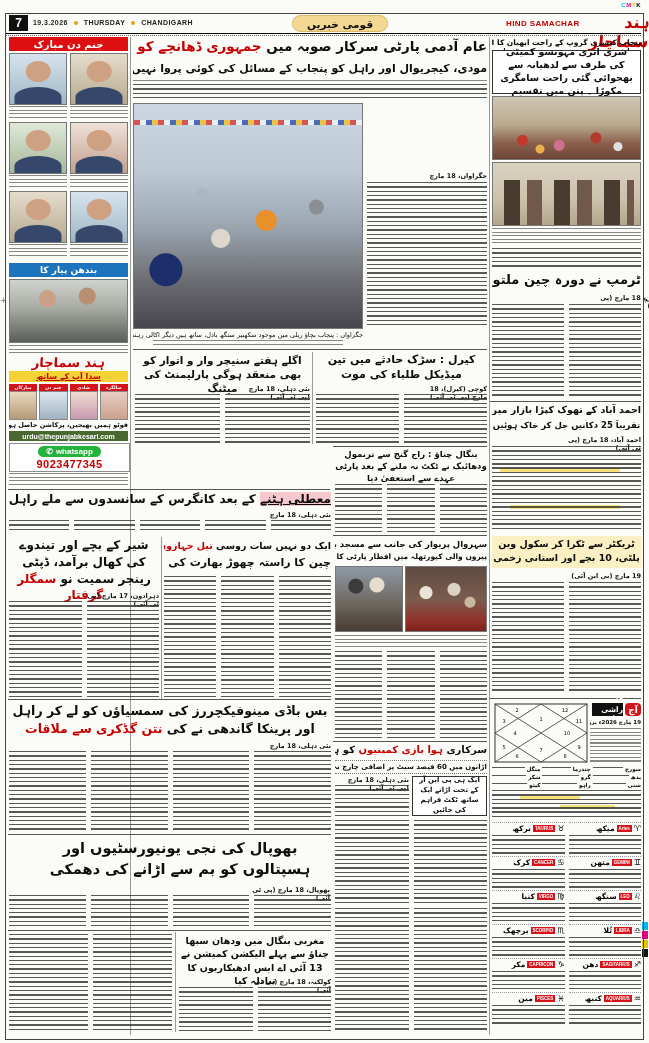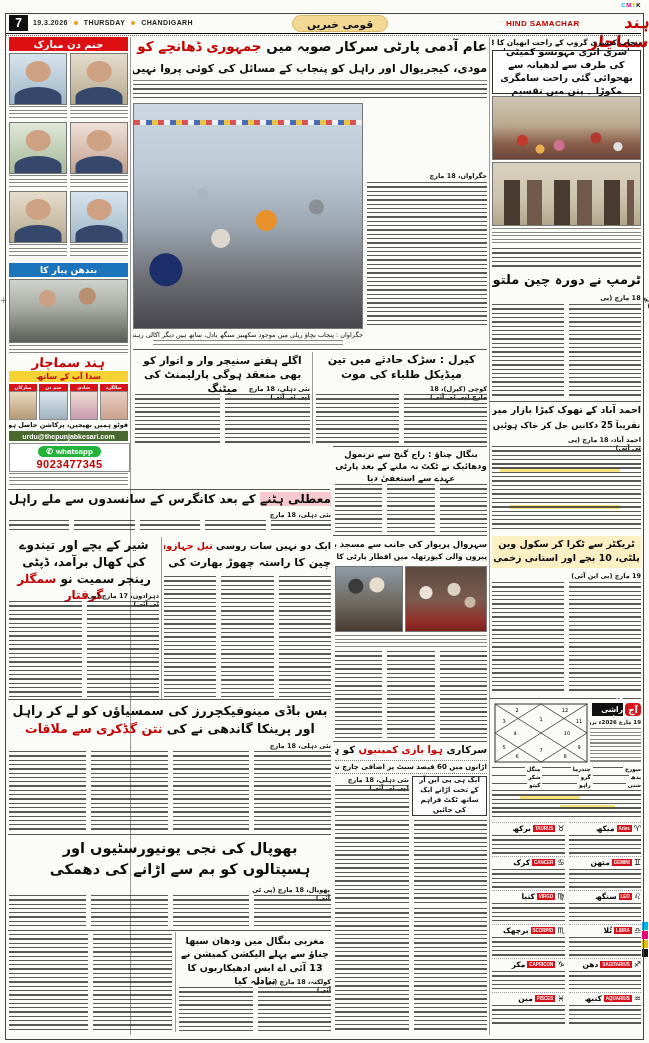--- a/index.html
+++ b/index.html
@@ -4,21 +4,21 @@
 <style>
   html,body{margin:0;padding:0;background:#e9e9e6;}
   #page{position:relative;width:649px;height:1043px;background:#fbfbf8;margin:0 auto;
         font-family:"DejaVu Sans",sans-serif;overflow:hidden;}
   .abs{position:absolute;}
   .ur{direction:rtl;font-family:"DejaVu Sans",sans-serif;color:#0c0c0c;}
   .b{font-weight:bold;}
   .c{text-align:center;}
   .nw{white-space:nowrap;overflow:hidden;}
   .red{color:#c40000;}
-  .hl-pink{background:#f6c9ce;}
+  .hl-pink{background:#f6c9ce;text-decoration:underline;}
   .hl-yel{background:#f5e27a;}
   
   .sim{background-image:repeating-linear-gradient(180deg,#343434 0 1.3px,transparent 1.3px 4.3px);opacity:.82;}
   .sim-l{background-image:repeating-linear-gradient(180deg,#6a6a6a 0 1.1px,transparent 1.1px 3.6px);opacity:.8;}
   .cols{display:flex;gap:5px;direction:rtl;}
   .cols>div{flex:1;}
   .dl{direction:rtl;font:bold 6.5px "DejaVu Sans",sans-serif;color:#111;text-align:right;}
   .vr{position:absolute;width:1px;background:#9a9a9a;}
   .hr{position:absolute;height:1px;background:#555;}
   .frame{position:absolute;left:5px;top:13px;width:637px;height:1025px;border:1px solid #444;}
@@ -36,21 +36,21 @@
   .cmyk span:nth-child(1){color:#00b7eb}.cmyk span:nth-child(2){color:#e6007e}
   .cmyk span:nth-child(3){color:#e3c400}.cmyk span:nth-child(4){color:#000}
   .regsq{position:absolute;width:6px;}
   .regsq div{height:8px;margin-bottom:1px;}
   
   .banner-red{background:#dd0f12;color:#fff;font:bold 10px "DejaVu Sans",sans-serif;direction:rtl;
               display:flex;align-items:center;justify-content:center;}
   .banner-blue{background:#1b74bc;color:#fff;font:bold 9px "DejaVu Sans",sans-serif;direction:rtl;
                display:flex;align-items:center;justify-content:center;}
   .strip-yel{background:#f6d334;color:#c40000;font:bold 8px "DejaVu Sans",sans-serif;direction:rtl;
-             display:flex;align-items:center;justify-content:center;}
+             display:flex;align-items:center;justify-content:center;text-decoration:underline;}
   .brand-ur{color:#c40000;font:bold 13px "DejaVu Sans",sans-serif;direction:rtl;text-align:center;transform:skewX(-4deg);}
   .emailbar{background:#49682f;color:#fff;font:bold 7px "Liberation Sans",sans-serif;
             display:flex;align-items:center;justify-content:center;}
   .wabox{border:1px solid #8c8c8c;background:#fff;display:flex;flex-direction:column;align-items:center;justify-content:center;gap:1px;}
   .wapill{background:#23b33a;color:#fff;border-radius:6px;font:bold 8px "Liberation Sans",sans-serif;
           display:flex;align-items:center;gap:3px;padding:1px 8px;}
   .wanum{color:#c40000;font:bold 11px "Liberation Sans",sans-serif;letter-spacing:.5px;}
   
   .ph{position:absolute;overflow:hidden;border:1px solid #777;box-sizing:border-box;}
   .ph-rally{background:

